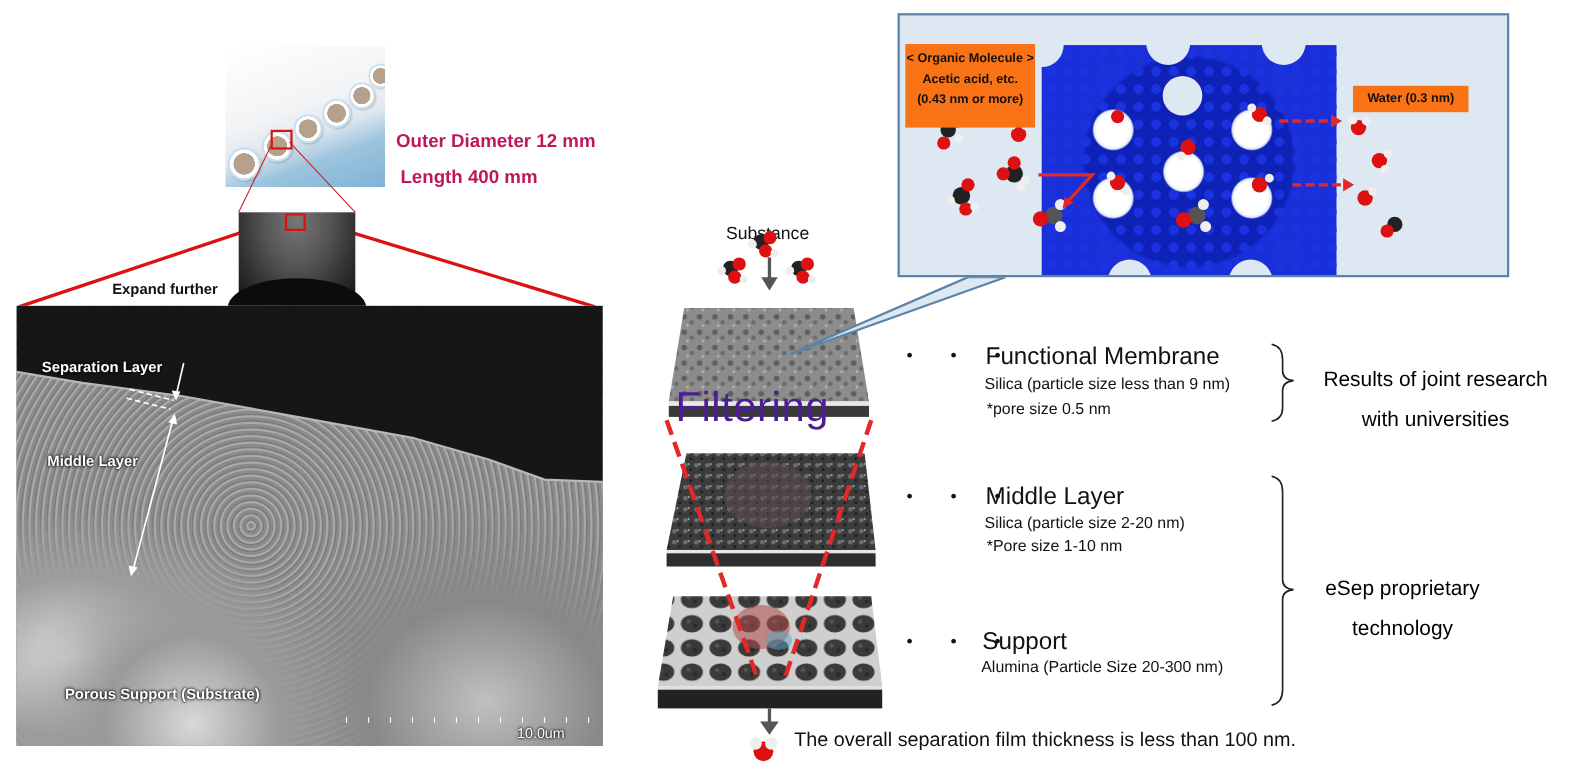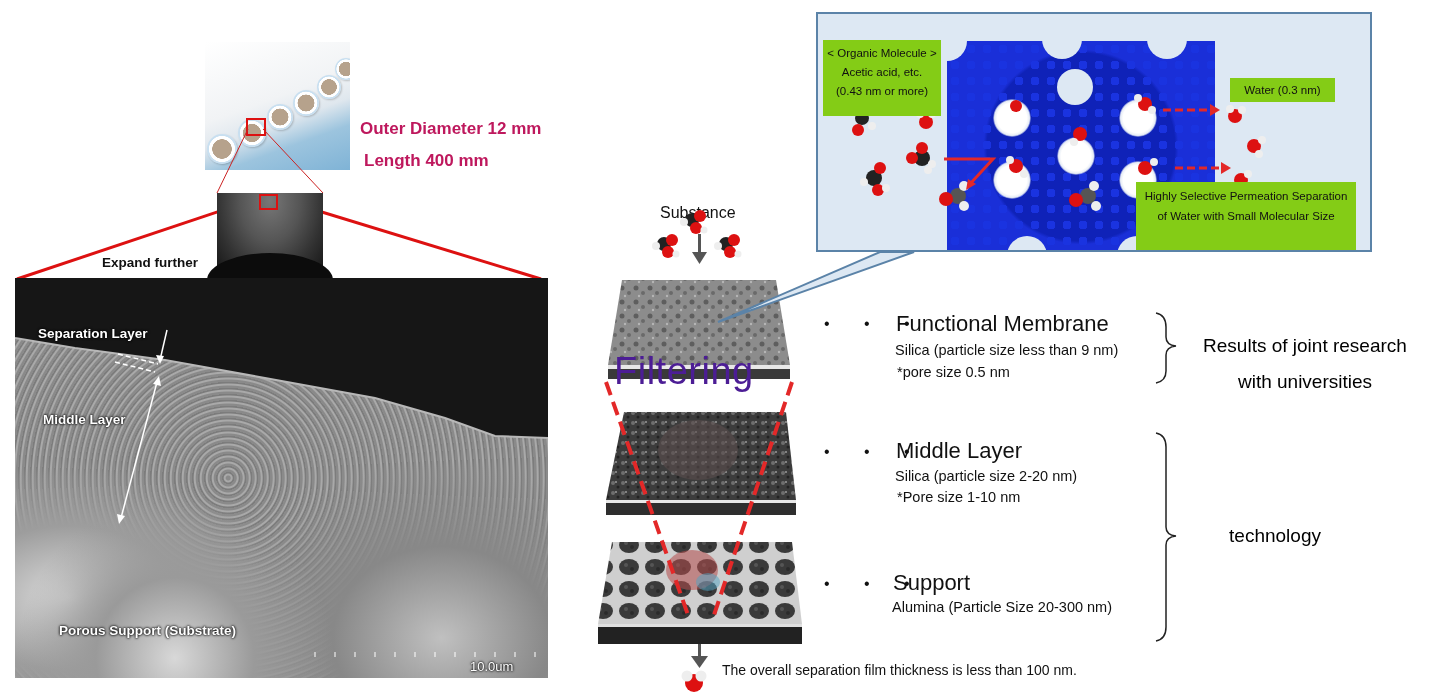--- a/index.html
+++ b/index.html
@@ -38,30 +38,30 @@
   #callout { left:816px; top:12px; width:556px; height:240px; background:#dde8f3;
     border:2px solid #5b83a8; box-sizing:border-box; overflow:hidden; }
   .lattice { position:absolute; left:129px; top:27px; width:268px; height:212px;
     background:
       radial-gradient(circle at 50% 50%,#1a33e0 0 38%,transparent 40%) 0 0/16px 16px,
       radial-gradient(circle at 50% 50%,#0f22b8 0 55%,#1a2fd8 57% 100%);
     }
   .pore { position:absolute; width:38px; height:38px; border-radius:50%;
     background:radial-gradient(circle,#ffffff 0 55%,#e6ecf5 65%,transparent 72%); }
   .hole { position:absolute; width:40px; height:40px; border-radius:50%; background:#dde8f3; }
-  .callout-box { position:absolute; background:#84cc16; font-size:11.5px; line-height:19px;
-    text-align:center; color:#111; }
+  .callout-box { position:absolute; background:#f97316; font-size:11.5px; line-height:19px;
+    text-align:center; color:#111;font-weight:bold; }
 
   
   .dots { position:absolute; font-size:16px; color:#111; letter-spacing:15px; }
   .layer-title { position:absolute; font-size:22px; color:#111; }
   .layer-sub { position:absolute; font-size:14.5px; color:#111; }
   .group-text { position:absolute; font-size:19px; color:#000000; text-align:center; line-height:36px; }
 
-  #footer-note { left:722px; top:662px; font-size:14px; color:#111; }
+  #footer-note { left:722px; top:662px; font-size:18px; color:#111; }
 </style>
 </head>
 <body>
 
 <div id="tube-photo" class="abs">
   <div class="tube" style="left:2px;top:92px;width:30px;height:30px;"></div>
   <div class="tube" style="left:33px;top:77px;width:28px;height:28px;"></div>
   <div class="tube" style="left:62px;top:62px;"></div>
   <div class="tube" style="left:88px;top:48px;"></div>
   <div class="tube" style="left:112px;top:33px;width:24px;height:24px;"></div>
@@ -313,24 +313,20 @@
     <line x1="357" y1="154" x2="403" y2="154" stroke="#e32828" stroke-width="3" stroke-dasharray="8,4"></line>
     <polygon points="403,148 403,160 413,154" fill="#e32828"></polygon>
   </svg>
 
   <div class="callout-box" style="left:5px;top:26px;width:118px;height:72px;padding-top:4px;">
     <div>&lt; Organic Molecule &gt;</div>
     <div>Acetic acid, etc.</div>
     <div>(0.43 nm or more)</div>
   </div>
   <div class="callout-box" style="left:412px;top:64px;width:105px;height:24px;line-height:24px;">Water (0.3 nm)</div>
-  <div class="callout-box" style="left:318px;top:168px;width:220px;height:70px;padding-top:4px;line-height:20px;">
-    <div>Highly Selective Permeation Separation</div>
-    <div>of Water with Small Molecular Size</div>
-  </div>
 </div>
 
 <div class="dots" style="left:824px;top:315px;">• • •</div>
 <div class="layer-title" style="left:896px;top:311px;">Functional Membrane</div>
 <div class="layer-sub" style="left:895px;top:342px;">Silica (particle size less than 9 nm)</div>
 <div class="layer-sub" style="left:897px;top:364px;">*pore size 0.5 nm</div>
 
 <div class="dots" style="left:824px;top:443px;">• • •</div>
 <div class="layer-title" style="left:896px;top:438px;">Middle Layer</div>
 <div class="layer-sub" style="left:895px;top:468px;">Silica (particle size 2-20 nm)</div>
@@ -343,14 +339,15 @@
 <svg class="abs" style="left:1140px;top:305px;" width="40" height="350">
   <path d="M16,8 Q26,10 26,22 L26,32 Q26,40 36,41 Q26,42 26,50 L26,66 Q26,76 16,78" fill="none" stroke="#222" stroke-width="1.5"></path>
   <path d="M16,128 Q26,130 26,142 L26,222 Q26,230 36,231 Q26,232 26,240 L26,322 Q26,334 16,336" fill="none" stroke="#222" stroke-width="1.5"></path>
 </svg>
 
 <div class="group-text" style="left:1180px;top:328px;width:250px;">
   <div>Results of joint research</div>
   <div>with universities</div>
 </div>
 <div class="group-text" style="left:1165px;top:518px;width:220px;">
+  <div>eSep proprietary</div>
   <div>technology</div>
 </div>
 
 </body></html>

